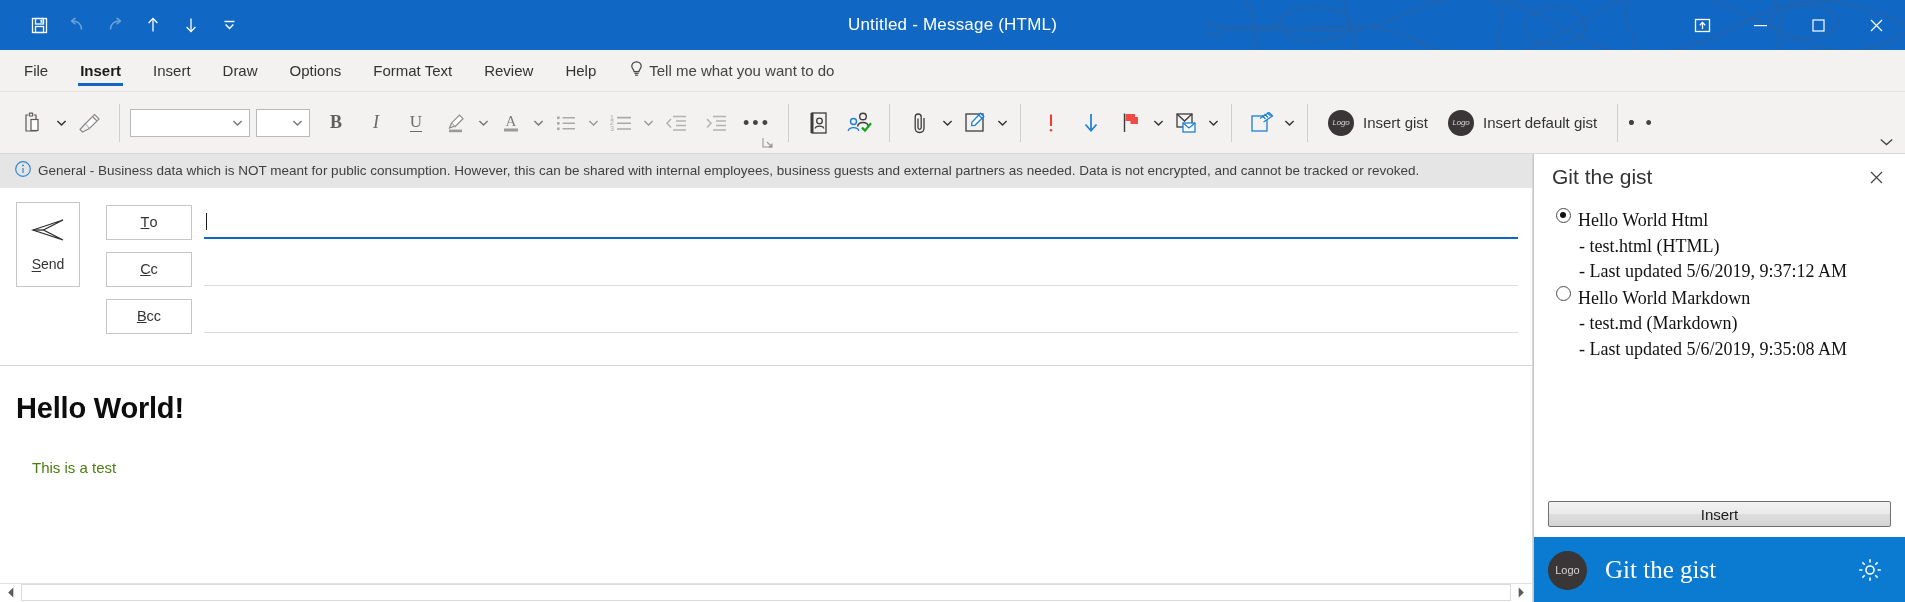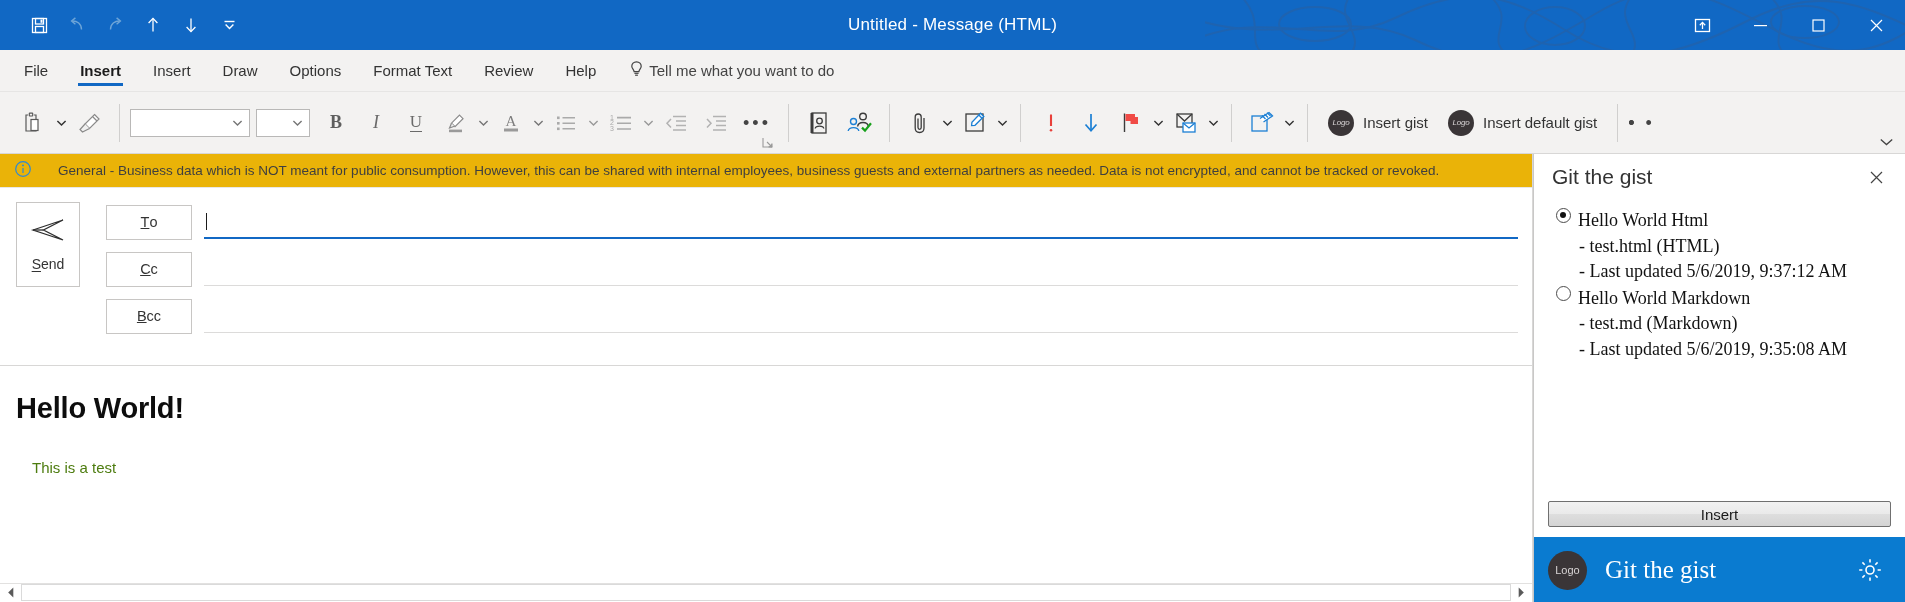--- a/index.html
+++ b/index.html
@@ -210,26 +210,26 @@
     background: #ffffff;
     border-right: 1px solid #d8d7d6;
     position: relative;
   }
 
   
   .banner {
     height: 33px;
     display: flex;
     align-items: center;
-    gap: 26px;
+    gap: 6px;
     padding: 0 14px;
     font-size: 13.5px;
     color: #3f3f3f;
     border-bottom: 1px solid #e8e7e6;
-    background: #eab308;
+    background: #e5e5e5;
     white-space: nowrap;
     overflow: hidden;
   }
 
   
   .headers {
     display: flex;
     padding: 14px 0 0 0;
     border-bottom: 1px solid #d8d7d6;
     background: #ffffff;

